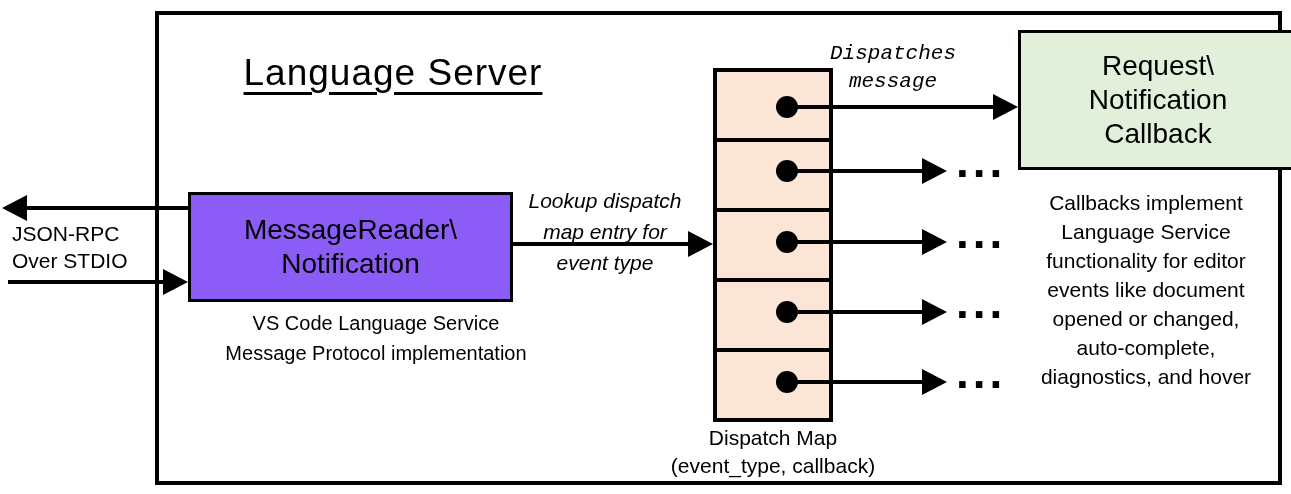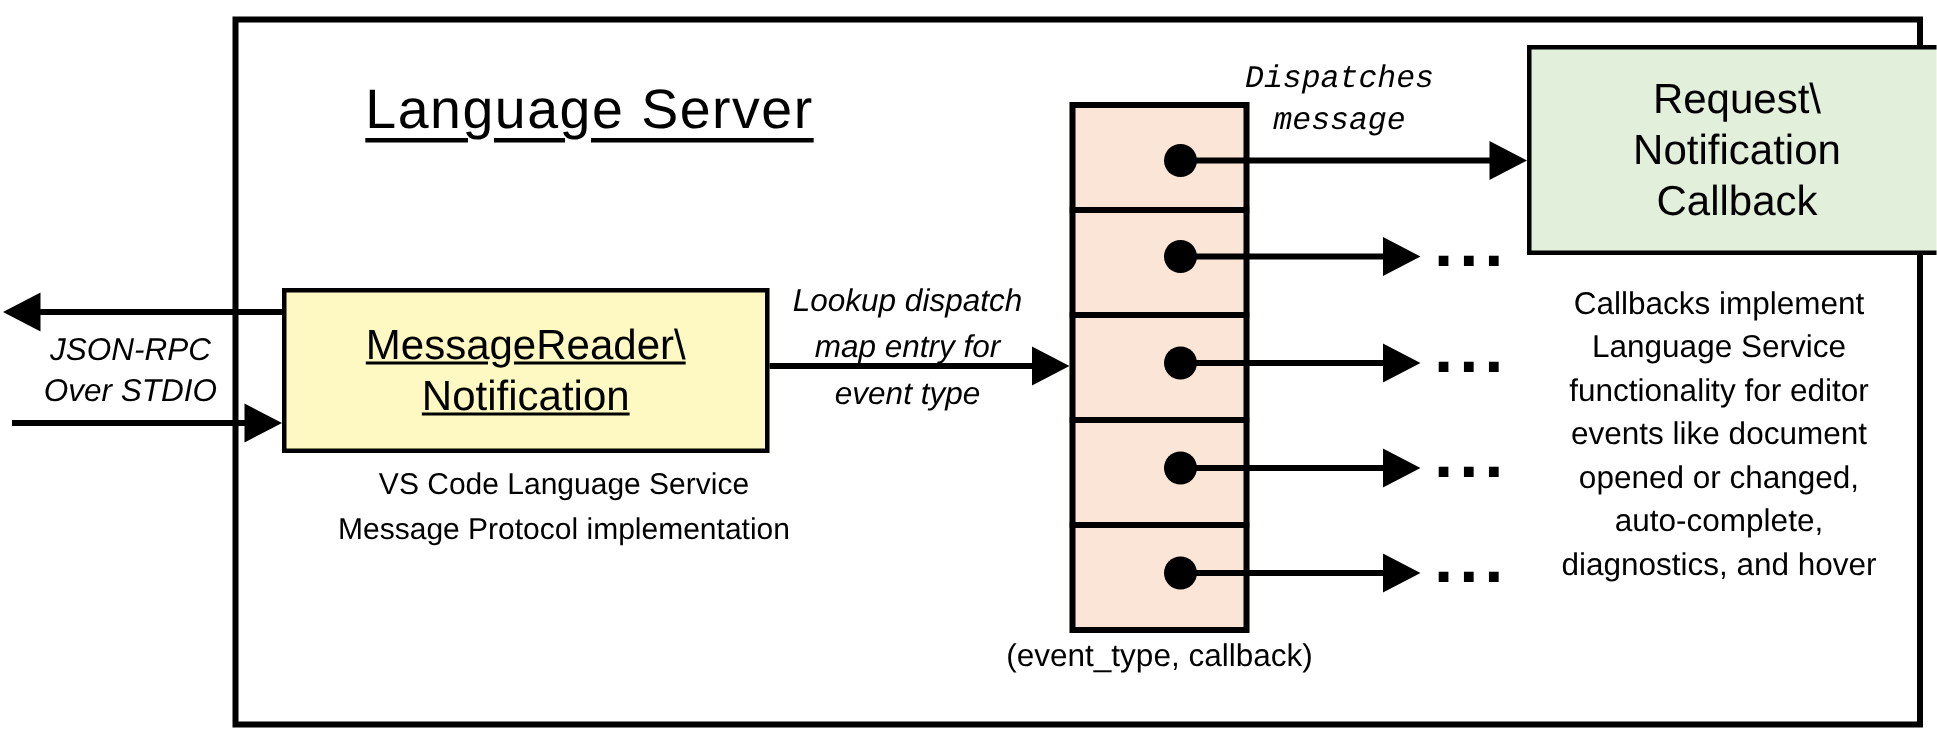--- a/index.html
+++ b/index.html
@@ -14,21 +14,21 @@
   .title{
     left:193px;top:52px;width:400px;text-align:center;
     font-size:37px;letter-spacing:1px;
     text-decoration:underline;text-decoration-thickness:3px;text-underline-offset:7px;
   }
   
   .hline{height:4px;background:#000;}
   .head-right{width:0;height:0;border-top:13px solid transparent;border-bottom:13px solid transparent;border-left:25px solid #000;}
   .head-left{width:0;height:0;border-top:13px solid transparent;border-bottom:13px solid transparent;border-right:25px solid #000;}
   
-  .io-label{left:12px;top:220px;width:150px;text-align:center;font-style:italic;font-size:21px;line-height:27px;}
+  .io-label{left:12px;top:220px;width:150px;font-size:21px;line-height:27px;}
   
   .reader-box{
     left:188px;top:192px;width:325px;height:110px;border:3px solid #000;
     display:flex;flex-direction:column;align-items:center;justify-content:center;
     font-size:28px;line-height:34px;text-align:center;
   }
   .reader-caption{left:191px;top:308px;width:370px;text-align:center;font-size:20px;line-height:30px;}
   .lookup-label{left:500px;top:156px;width:210px;text-align:center;font-style:italic;font-size:21px;line-height:31px;margin-top:29px;}
   .dispatches-label{left:818px;top:40px;width:150px;text-align:center;font-style:italic;font-size:21px;line-height:28px;font-family:Liberation Mono, monospace;}
   .callback-box{
@@ -57,21 +57,21 @@
   <div class="abs head-left" style="left:2px;top:195px;"></div>
 
   <div class="abs hline" style="left:8px;top:280px;width:156px;"></div>
   <div class="abs head-right" style="left:163px;top:269px;"></div>
 
   <div class="abs io-label">
     <span class="block-line">JSON-RPC</span>
     <span class="block-line">Over STDIO</span>
   </div>
 
-  <div class="abs reader-box" style="background: #fef9c3; text-decoration: underline;">
+  <div class="abs reader-box" style="background: #8b5cf6;">
     <span>MessageReader\</span>
     <span>Notification</span>
   </div>
   <div class="abs reader-caption">
     <span class="block-line">VS Code Language Service</span>
     <span class="block-line">Message Protocol implementation</span>
   </div>
 
   <div class="abs hline" style="left:513px;top:242px;width:176px;"></div>
   <div class="abs head-right" style="left:688px;top:231px;"></div>
@@ -126,16 +126,17 @@
     <span class="block-line">Callbacks implement</span>
     <span class="block-line">Language Service</span>
     <span class="block-line">functionality for editor</span>
     <span class="block-line">events like document</span>
     <span class="block-line">opened or changed,</span>
     <span class="block-line">auto-complete,</span>
     <span class="block-line">diagnostics, and hover</span>
   </div>
 
   <div class="abs map-caption">
+    <span class="block-line">Dispatch Map</span>
     <span class="block-line">(event_type, callback)</span>
   </div>
 
 </div>
 
 </body></html>

